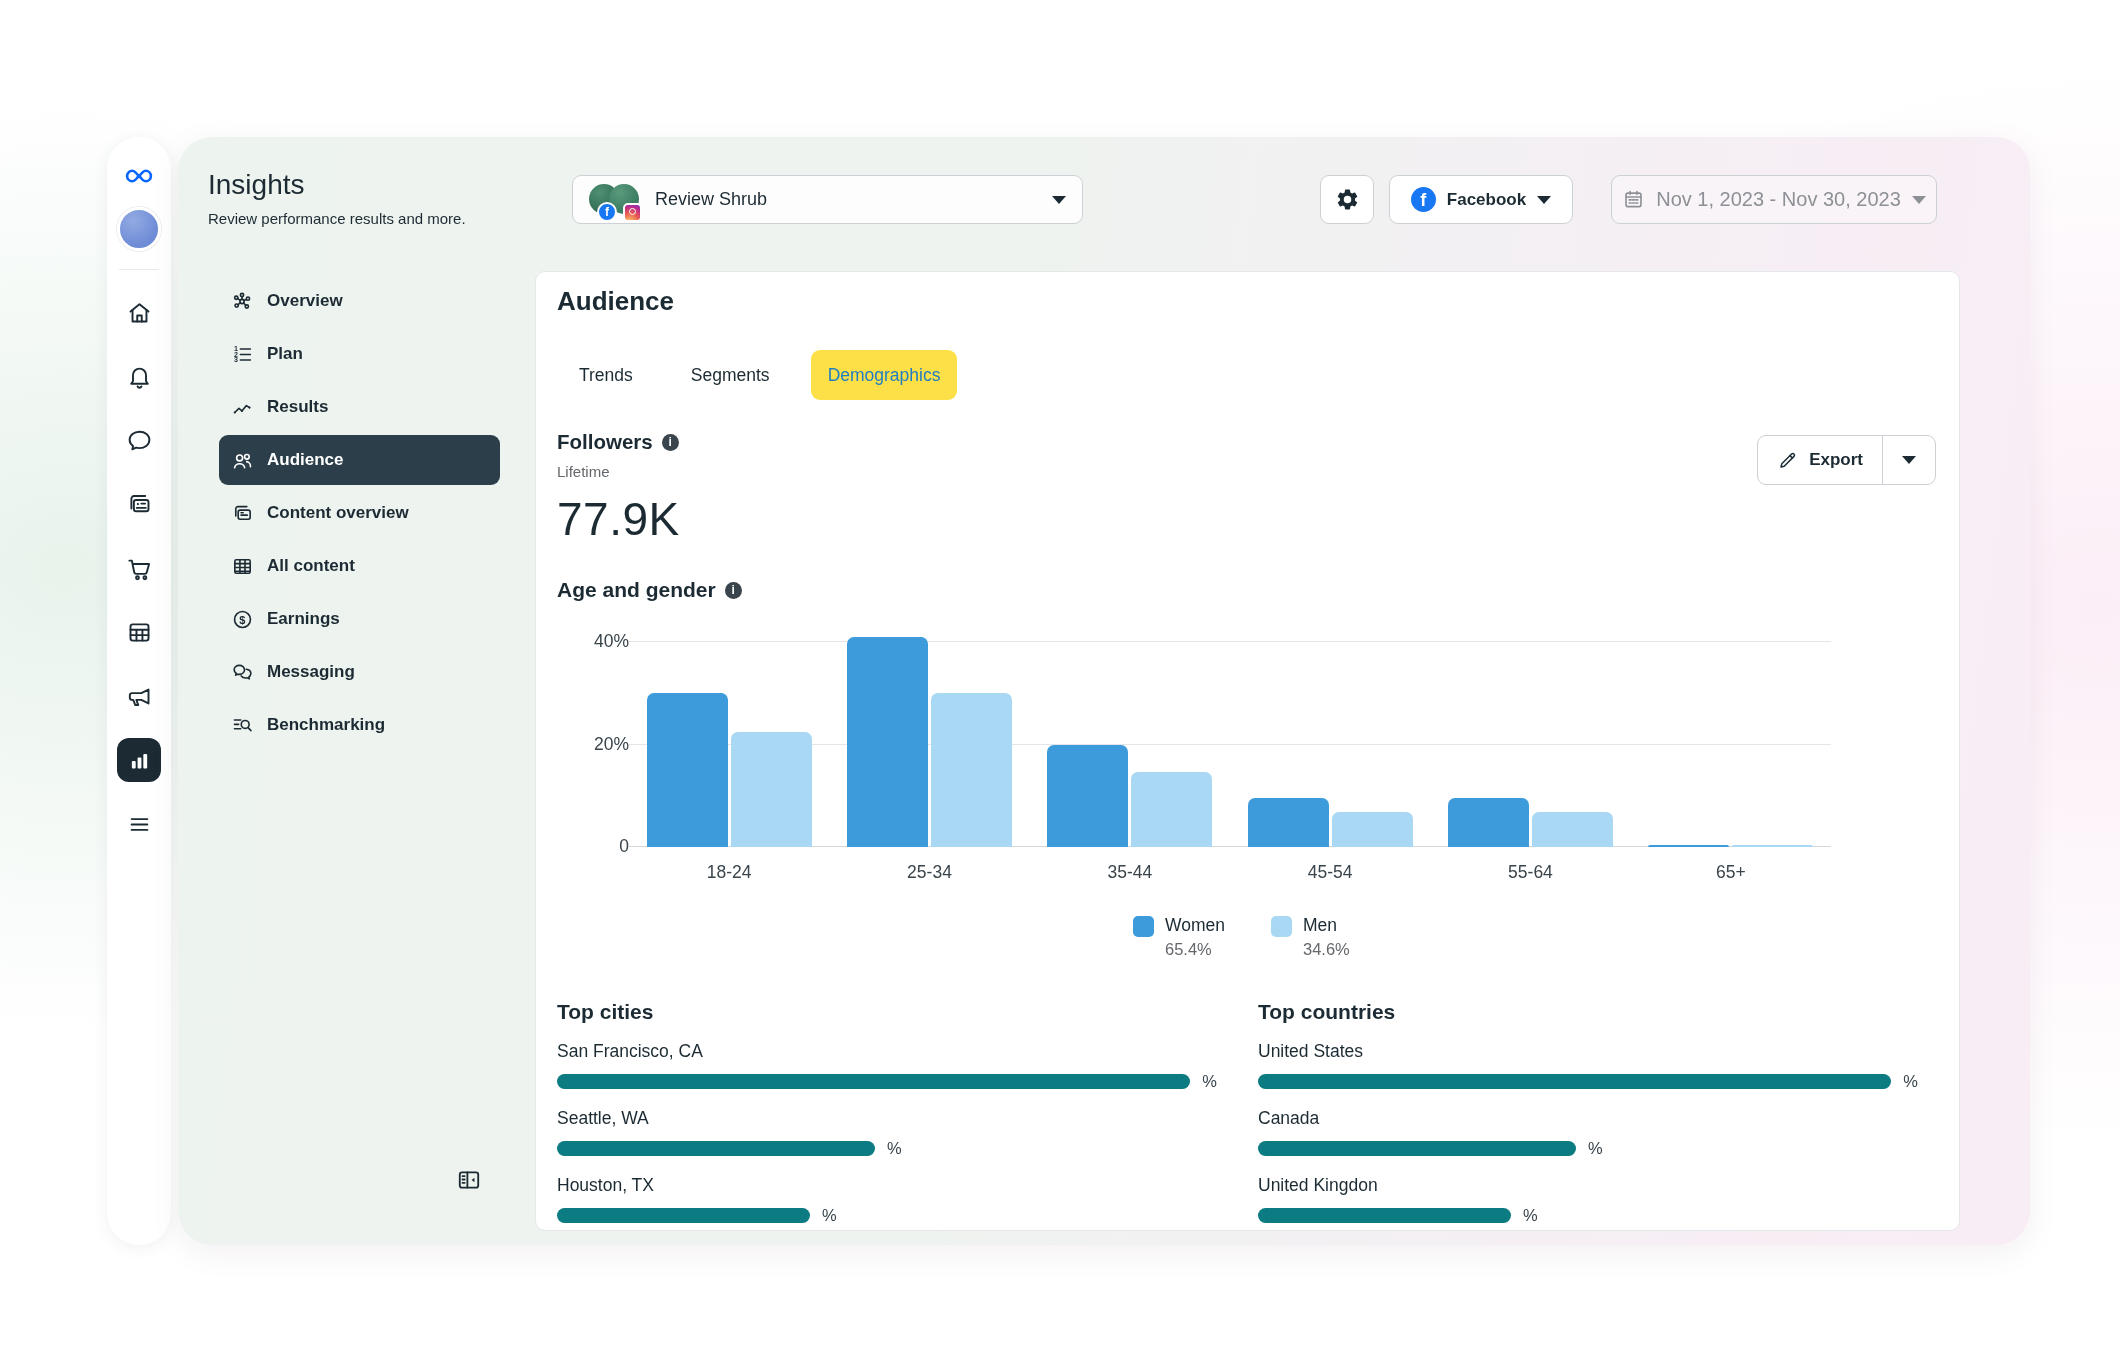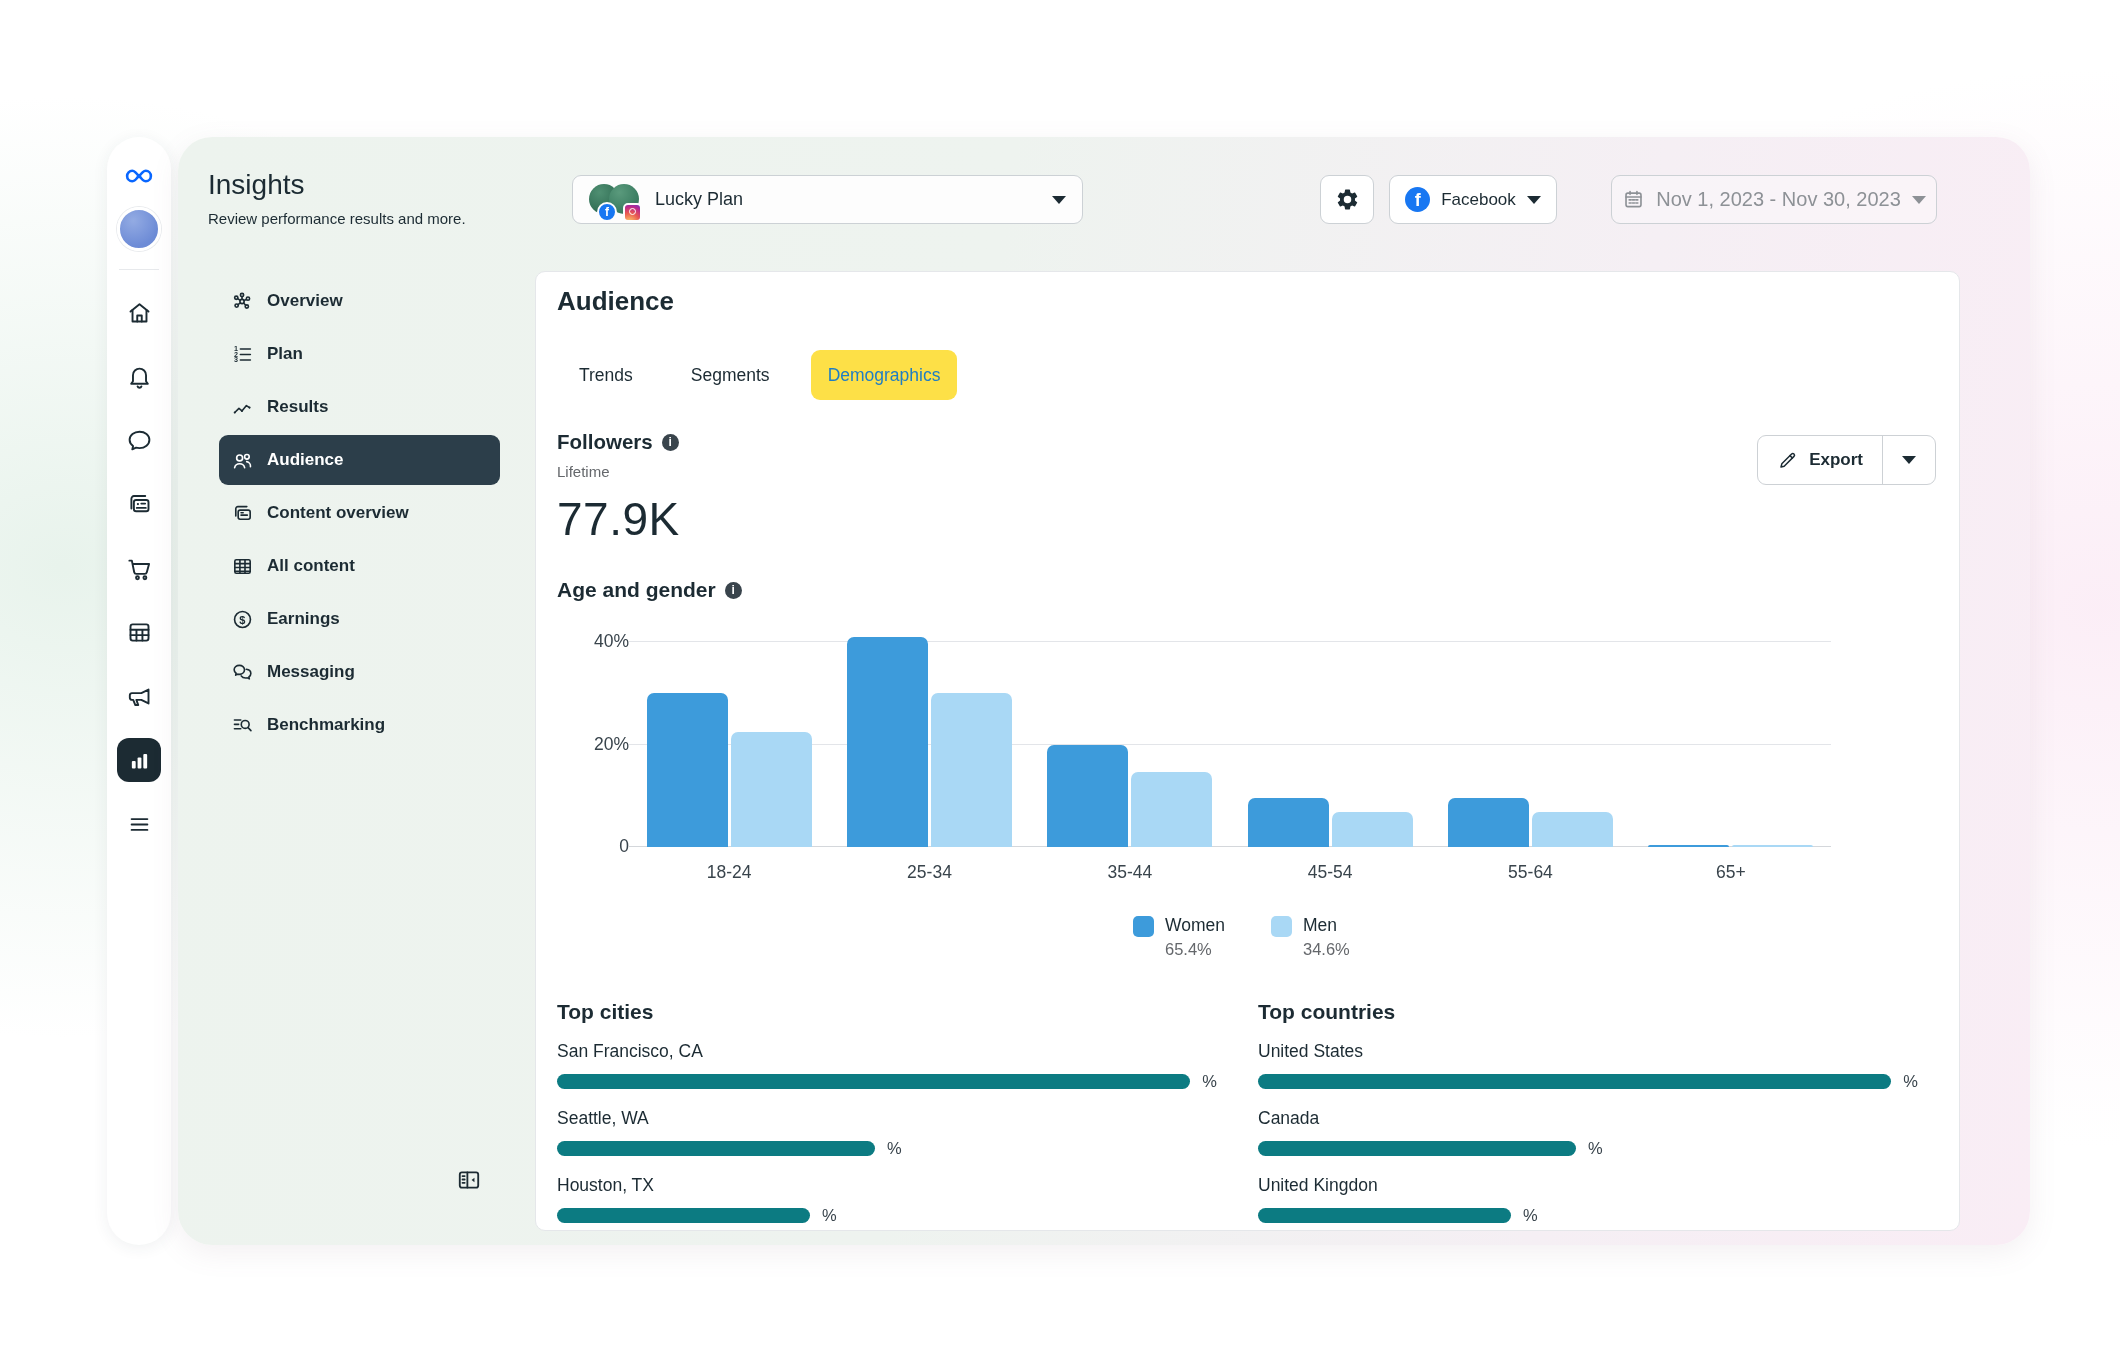--- a/index.html
+++ b/index.html
@@ -58,21 +58,21 @@
   .ig::after{content:"";position:absolute;left:50%;top:50%;width:5px;height:5px;margin:-4px 0 0 -4px;
     border:1.5px solid #fff;border-radius:50%;}
   .acct-name{margin-left:12px;font-size:18px;font-weight:500;}
   .caret{width:0;height:0;border-left:7px solid transparent;border-right:7px solid transparent;
     border-top:8px solid currentColor;}
   .acct .caret{margin-left:auto;}
   .iconbtn{position:absolute;top:38px;height:49px;background:#fff;border:1px solid #ccd1d5;border-radius:9px;
     display:flex;align-items:center;justify-content:center;box-sizing:border-box;cursor:pointer;}
   .gear-btn{left:1142px;width:54px;}
   .gear-btn svg{width:25px;height:25px;}
-  .plat-btn{left:1211px;width:168px;gap:11px;font-size:17px;font-weight:400;}
+  .plat-btn{left:1211px;width:184px;gap:11px;font-size:17px;font-weight:700;}
   .plat-btn .fb{width:25px;height:25px;font-size:18px;}
   .date-btn{left:1433px;width:326px;background:rgba(255,255,255,.35);color:#8d9196;gap:11px;font-size:20px;}
   .date-btn svg{width:23px;height:23px;}
   
   .card{position:absolute;left:357px;top:134px;width:1425px;height:960px;background:#fff;
     border:1px solid #e5e7ea;border-radius:10px;box-sizing:border-box;}
   .m-title{position:absolute;left:21px;top:14px;font-size:26px;font-weight:700;}
   .tabs{position:absolute;left:26px;top:78px;display:flex;gap:24px;}
   .tab{height:50px;display:flex;align-items:center;padding:0 17px;border-radius:9px;
     font-size:17.5px;font-weight:500;color:#1c2b33;cursor:pointer;}
@@ -299,21 +299,21 @@
       </svg>
     </div>
 
     <div class="acct">
       <div class="acct-avatars">
         <div class="av a1"></div>
         <div class="av a2"></div>
         <div class="fb"></div>
         <div class="ig"></div>
       </div>
-      <span class="acct-name">Lucky Plan</span>
+      <span class="acct-name">Review Shrub</span>
       <span class="caret"></span>
     </div>
 
     <div class="iconbtn gear-btn">
       <span style="display:flex">
         <svg viewBox="0 0 24 24" fill="currentColor">
           <path d="M19.14 12.94c.04-.3.06-.61.06-.94s-.02-.64-.07-.94l2.03-1.58a.49.49 0 0 0 .12-.61l-1.92-3.32a.49.49 0 0 0-.59-.22l-2.39.96a7.1 7.1 0 0 0-1.62-.94l-.36-2.54a.48.48 0 0 0-.48-.41h-3.84a.48.48 0 0 0-.47.41l-.36 2.54c-.59.24-1.13.57-1.62.94l-2.39-.96a.49.49 0 0 0-.59.22L2.73 8.87c-.12.2-.07.47.12.61l2.03 1.58c-.05.3-.09.63-.09.94s.02.64.07.94l-2.03 1.58a.49.49 0 0 0-.12.61l1.92 3.32c.12.22.37.29.59.22l2.39-.96c.5.38 1.03.7 1.62.94l.36 2.54c.05.24.24.41.48.41h3.84c.24 0 .44-.17.47-.41l.36-2.54c.59-.24 1.13-.56 1.62-.94l2.39.96c.22.08.47 0 .59-.22l1.92-3.32a.49.49 0 0 0-.12-.61l-2.01-1.58ZM12 15.6a3.6 3.6 0 1 1 0-7.2 3.6 3.6 0 0 1 0 7.2Z"></path>
         </svg>
       </span>
     </div>

